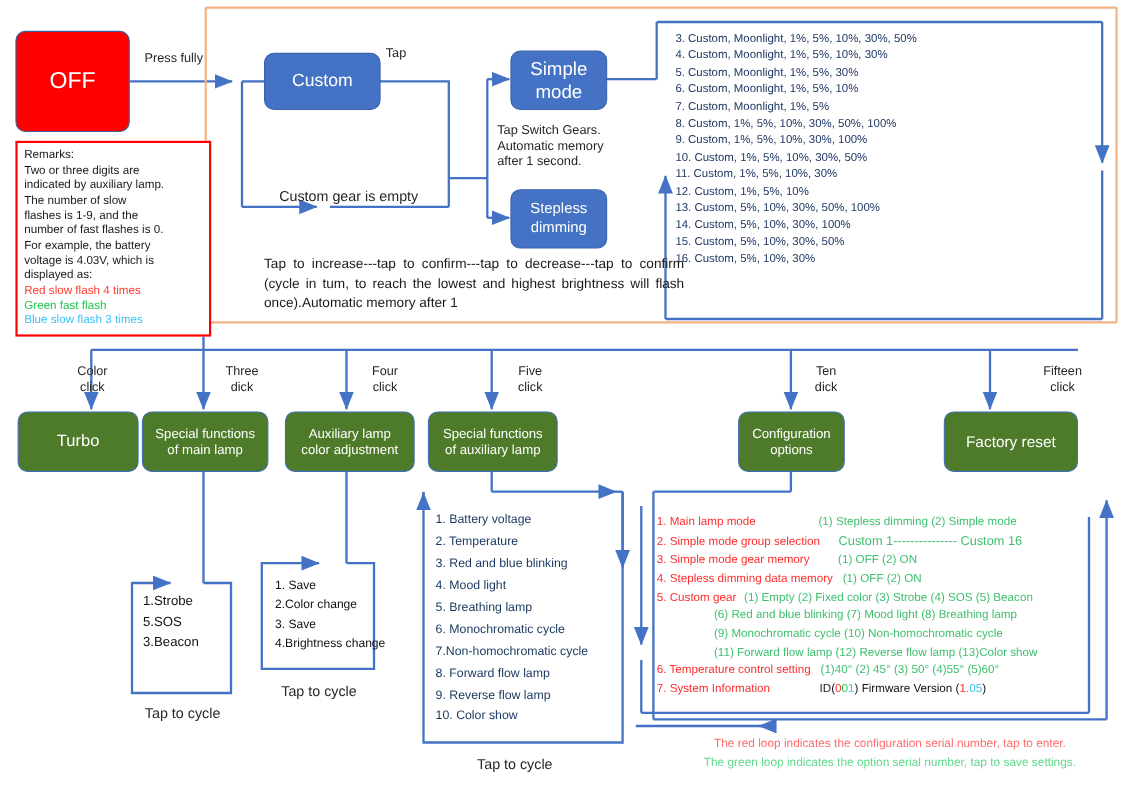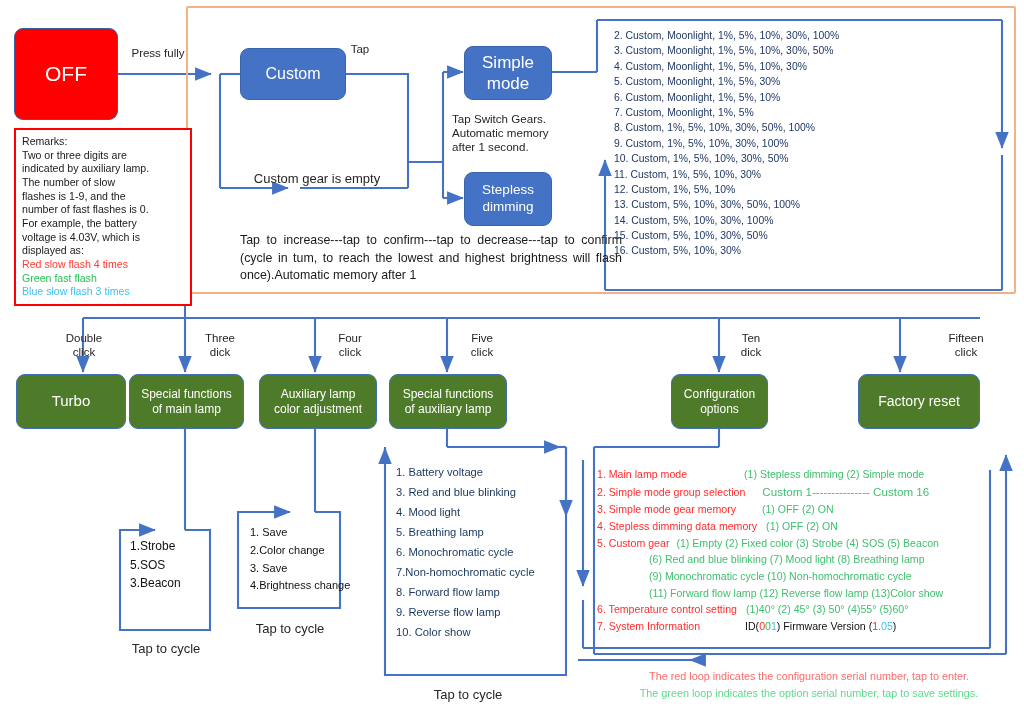--- a/index.html
+++ b/index.html
@@ -174,21 +174,21 @@
   <div class="lbl" style="left:122px;top:46px;width:72px;">Press fully</div>
 
   <div class="lbl" style="left:340px;top:42px;width:40px;">Tap</div>
 
   <div class="lbl" style="left:232px;top:171px;width:170px;font-size:13px;">Custom gear is empty</div>
 
   <div class="lbl" style="left:452px;top:112px;width:118px;font-size:11.6px;white-space:pre-line;text-align:left;">Tap Switch Gears.
 Automatic memory
 after 1 second.</div>
 
-  <div class="lbl" style="left:52px;top:331px;width:64px;white-space:pre-line;">Double
+  <div class="lbl" style="left:52px;top:331px;width:64px;white-space:pre-line;">Color
 click</div>
   <div class="lbl" style="left:188px;top:331px;width:64px;white-space:pre-line;">Three
 dick</div>
   <div class="lbl" style="left:318px;top:331px;width:64px;white-space:pre-line;">Four
 click</div>
   <div class="lbl" style="left:450px;top:331px;width:64px;white-space:pre-line;text-align:center;">Five
 click</div>
   <div class="lbl" style="left:722px;top:331px;width:58px;white-space:pre-line;">Ten
 dick</div>
   <div class="lbl" style="left:932px;top:331px;width:68px;white-space:pre-line;">Fifteen
@@ -209,21 +209,20 @@
 number of fast flashes is 0.
 For example, the battery
 voltage is 4.03V, which is
 displayed as:</div>
     <div class="r-red">Red slow flash 4 times</div>
     <div class="r-green">Green fast flash</div>
     <div class="r-blue">Blue slow flash 3 times</div>
   </div>
 
   <div class="listbox" style="left:614px;top:28px;width:390px;">
-    <div>2. Custom, Moonlight, 1%, 5%, 10%, 30%, 100%</div>
     <div>3. Custom, Moonlight, 1%, 5%, 10%, 30%, 50%</div>
     <div>4. Custom, Moonlight, 1%, 5%, 10%, 30%</div>
     <div>5. Custom, Moonlight, 1%, 5%, 30%</div>
     <div>6. Custom, Moonlight, 1%, 5%, 10%</div>
     <div>7. Custom, Moonlight, 1%, 5%</div>
     <div>8. Custom, 1%, 5%, 10%, 30%, 50%, 100%</div>
     <div>9. Custom, 1%, 5%, 10%, 30%, 100%</div>
     <div>10. Custom, 1%, 5%, 10%, 30%, 50%</div>
     <div>11. Custom, 1%, 5%, 10%, 30%</div>
     <div>12. Custom, 1%, 5%, 10%</div>
@@ -241,20 +240,21 @@
 
   <div class="savelist" style="left:250px;top:524px;width:125px;">
     <div>1. Save</div>
     <div>2.Color change</div>
     <div>3. Save</div>
     <div>4.Brightness change</div>
   </div>
 
   <div class="auxlist" style="left:396px;top:463px;width:170px;">
     <div>1. Battery voltage</div>
+    <div>2. Temperature</div>
     <div>3. Red and blue blinking</div>
     <div>4. Mood light</div>
     <div>5. Breathing lamp</div>
     <div>6. Monochromatic cycle</div>
     <div>7.Non-homochromatic cycle</div>
     <div>8. Forward flow lamp</div>
     <div>9. Reverse flow lamp</div>
     <div>10. Color show</div>
   </div>
 

